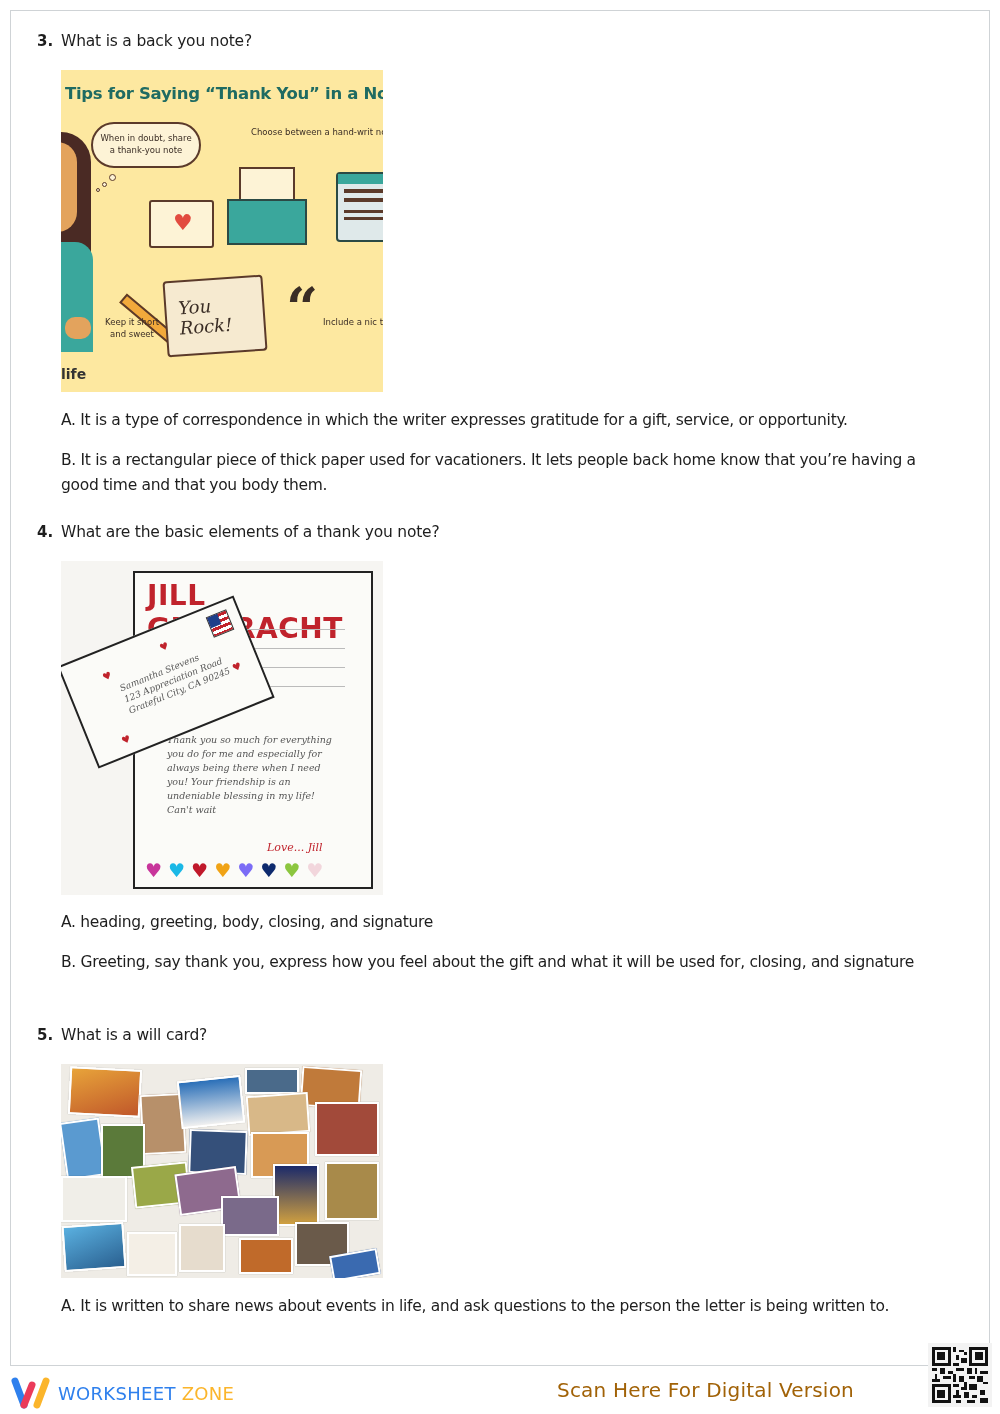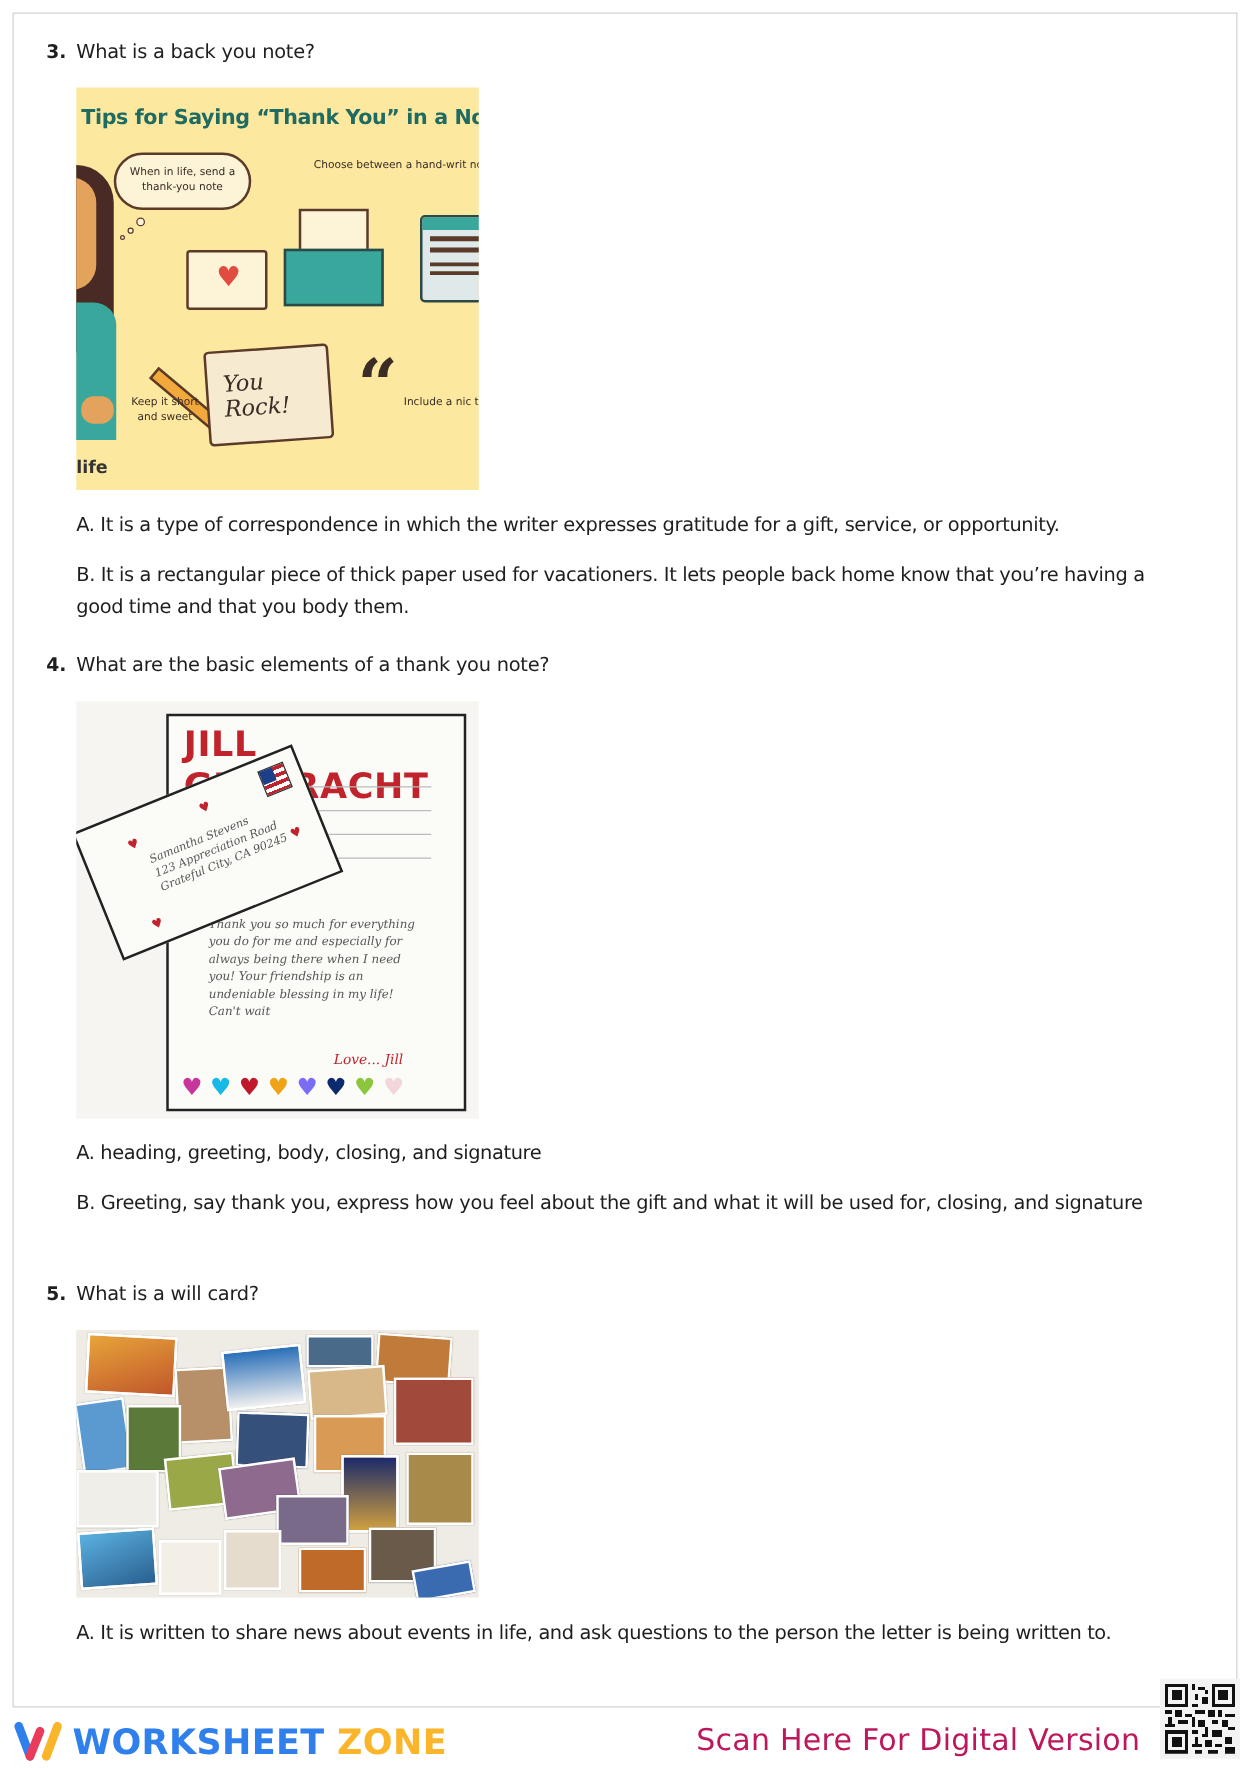--- a/index.html
+++ b/index.html
@@ -42,46 +42,46 @@
   .stamp::before { content: ""; position: absolute; left: 0; top: 0; width: 11px; height: 11px; background: #1d3f8a; }
   .scribble { position: absolute; font-family: "DejaVu Serif", serif; font-style: italic; color: #555; font-size: 9.5px; line-height: 14px; }
   .hearts { position: absolute; left: 84px; bottom: 14px; display: flex; gap: 6px; font-size: 19px; }
 
   
   .img3 { top: 1064px; height: 214px; background: #efece6; }
   .pc { position: absolute; border: 2px solid #fff; box-shadow: 0 0 1px rgba(0,0,0,0.3); }
 
   .footer-logo { position: absolute; left: 10px; top: 1375px; display: flex; align-items: center; gap: 6px; }
   .logo-mark { width: 42px; height: 36px; position: relative; }
-  .logo-text { font-size: 28px; font-weight: bold; letter-spacing: 0.3px; font-family: "DejaVu Sans", sans-serif; }
+  .logo-text { font-size: 18px; font-weight: normal; letter-spacing: 0.3px; font-family: "DejaVu Sans", sans-serif; }
   .logo-text .w { color: #2f80ed; }
   .logo-text .z { color: #fbb52b; }
 
-  .scan-text { position: absolute; left: 557px; top: 1378px; font-size: 24px; color: #be185d; font-family: "DejaVu Sans", sans-serif; letter-spacing: 0.2px; }
+  .scan-text { position: absolute; left: 557px; top: 1378px; font-size: 20px; color: #a16207; font-family: "DejaVu Sans", sans-serif; letter-spacing: 0.2px; }
   .qr { position: absolute; left: 928px; top: 1343px; width: 64px; height: 64px; background: #f3f3f3; padding: 4px; }
   .qr svg { display: block; }
 </style>
 </head>
 <body>
 
 <div class="page-frame"></div>
 
 <div class="q-num" style="top:32px">3.</div>
 <div class="q-text" style="top:32px">What is a back you note?</div>
 
 <div class="img-box img1">
   <div class="title">Tips for Saying “Thank You” in a Note</div>
 
   <div style="position:absolute;left:-20px;top:62px;width:60px;height:240px;">
     <div style="position:absolute;left:0;top:0;width:50px;height:150px;background:#4a2a24;border-radius:0 30px 10px 0;"></div>
     <div style="position:absolute;left:0;top:10px;width:36px;height:90px;background:#e3a35d;border-radius:0 20px 20px 0;"></div>
     <div style="position:absolute;left:0;top:110px;width:52px;height:110px;background:#3aa79c;border-radius:0 18px 0 0;"></div>
     <div style="position:absolute;left:24px;top:185px;width:26px;height:22px;background:#e3a35d;border-radius:10px;"></div>
   </div>
-  <div class="bubble" style="left:30px;top:52px;width:110px;height:46px;">When in life, send a thank-you note</div>
+  <div class="bubble" style="left:30px;top:52px;width:110px;height:46px;">When in doubt, share a thank-you note</div>
   <div style="position:absolute;left:36px;top:104px;">
     <span style="position:absolute;left:12px;top:0;width:7px;height:7px;border:1.5px solid #5b3a2a;border-radius:50%;background:#fdf3d6;"></span>
     <span style="position:absolute;left:5px;top:8px;width:5px;height:5px;border:1.5px solid #5b3a2a;border-radius:50%;background:#fdf3d6;"></span>
     <span style="position:absolute;left:-1px;top:14px;width:4px;height:4px;border:1.5px solid #5b3a2a;border-radius:50%;background:#fdf3d6;"></span>
   </div>
   <div class="note-cap" style="left:190px;top:56px;width:140px;text-align:right;white-space:nowrap;overflow:hidden;">Choose between a hand-writ note, a letter, or an email</div>
 
   <div style="position:absolute;left:88px;top:130px;width:65px;height:48px;background:#fdf3d6;border:2px solid #5b3a2a;border-radius:3px;">
     <div style="position:absolute;left:22px;top:8px;color:#e24b3f;font-size:22px;line-height:26px;">♥</div>
   </div>

